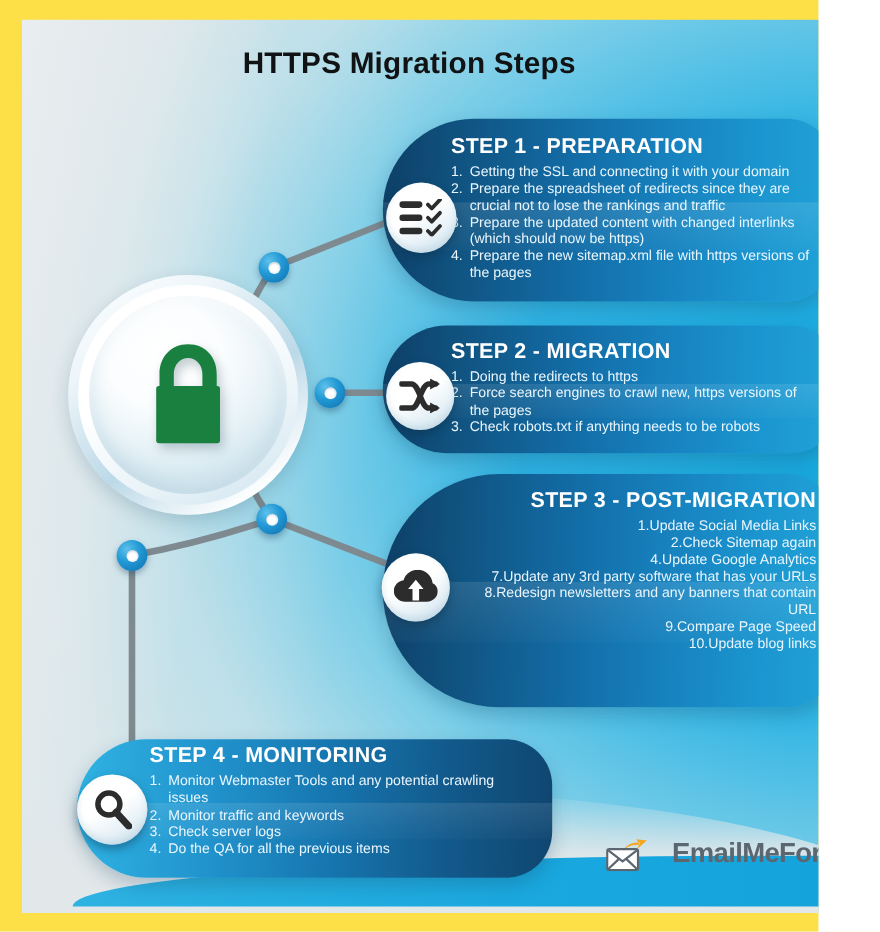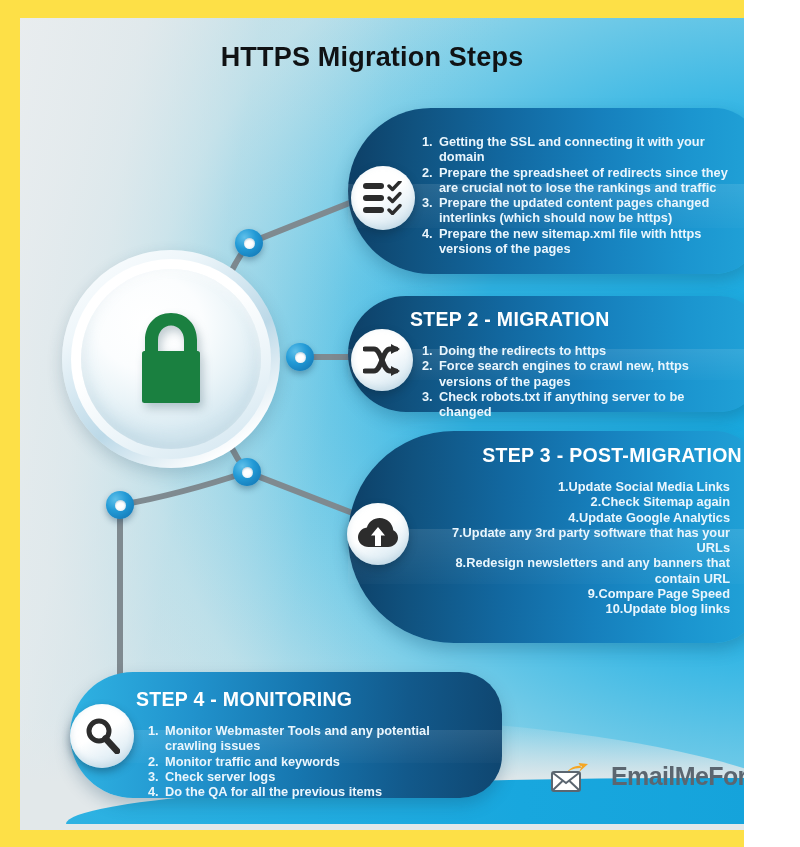--- a/index.html
+++ b/index.html
@@ -84,21 +84,21 @@
   .panel-sheen{
     position:absolute;left:0;right:0;top:46%;height:26%;
     background:linear-gradient(180deg, rgba(255,255,255,.10), rgba(255,255,255,.02));
     pointer-events:none;
   }
   .panel-body{position:relative;z-index:2;}
   .step-title{
     font-size:19.5px;font-weight:bold;letter-spacing:.3px;color:#ffffff;
     margin:0 0 3px 0;
   }
-  .step-list{margin:12px;padding:0;list-style:none;font-weight:bold;}
+  .step-list{margin:0;padding:0;list-style:none;}
   .step-list li{
     font-size:12.8px;line-height:15.3px;color:#eaf6fd;
     padding-left:17px;text-indent:-17px;margin:0;
   }
   .step-list li .num{display:inline-block;width:17px;text-indent:0;}
 
   
   .step-icon{
     position:absolute;border-radius:50%;
     background:linear-gradient(150deg,#ffffff 0%,#ffffff 46%,#e6f1f7 72%,#cbdfeb 100%);
@@ -151,24 +151,25 @@
   </div>
 
   <div class="node" style="left:235px;top:229px;"></div>
   <div class="node" style="left:286px;top:343px;"></div>
   <div class="node" style="left:233px;top:458px;"></div>
   <div class="node" style="left:106px;top:491px;"></div>
 
   <div class="panel dark" style="left:348px;top:108px;width:412px;height:166px;border-radius:83px 45px 45px 83px;">
     <div class="panel-sheen"></div>
     <div class="panel-body" style="padding:14px 18px 0 62px;">
+      <div class="step-title">STEP 1 - PREPARATION</div>
       <ul class="step-list">
         <li><span class="num">1.</span><span>Getting the SSL and connecting it with your domain</span></li>
         <li><span class="num">2.</span><span>Prepare the spreadsheet of redirects since they are crucial not to lose the rankings and traffic</span></li>
-        <li><span class="num">3.</span><span>Prepare the updated content pages changed interlinks (which should now be https)</span></li>
+        <li><span class="num">3.</span><span>Prepare the updated content with changed interlinks (which should now be https)</span></li>
         <li><span class="num">4.</span><span>Prepare the new sitemap.xml file with https versions of the pages</span></li>
       </ul>
     </div>
   </div>
   <div class="step-icon" style="left:351px;top:166px;width:64px;height:64px;">
     <svg width="40" height="34" viewBox="0 0 40 34">
       <rect x="0" y="2" width="21" height="6" rx="3" fill="#2c2c2c"></rect>
       <rect x="0" y="14" width="21" height="6" rx="3" fill="#2c2c2c"></rect>
       <rect x="0" y="26" width="21" height="6" rx="3" fill="#2c2c2c"></rect>
       <path d="M26 5 L29.5 8.5 L37 0.5" fill="none" stroke="#2c2c2c" stroke-width="3.4" stroke-linecap="round" stroke-linejoin="round"></path>
@@ -177,21 +178,21 @@
     </svg>
   </div>
 
   <div class="panel dark" style="left:348px;top:296px;width:412px;height:116px;border-radius:58px 40px 40px 58px;">
     <div class="panel-sheen"></div>
     <div class="panel-body" style="padding:12px 18px 0 62px;">
       <div class="step-title">STEP 2 - MIGRATION</div>
       <ul class="step-list">
         <li><span class="num">1.</span><span>Doing the redirects to https</span></li>
         <li><span class="num">2.</span><span>Force search engines to crawl new, https versions of the pages</span></li>
-        <li><span class="num">3.</span><span>Check robots.txt if anything server to be changed</span></li>
+        <li><span class="num">3.</span><span>Check robots.txt if anything needs to be robots</span></li>
       </ul>
     </div>
   </div>
   <div class="step-icon" style="left:351px;top:329px;width:62px;height:62px;">
     <svg width="38" height="32" viewBox="0 0 38 32">
       <path d="M2 5 L11 5 C15 5 17 11 19 16 C21 21 23 27 27 27 L33 27" fill="none" stroke="#2c2c2c" stroke-width="5" stroke-linecap="round"></path>
       <path d="M2 27 L11 27 C15 27 17 21 19 16 C21 11 23 5 27 5 L33 5" fill="none" stroke="#2c2c2c" stroke-width="5" stroke-linecap="round"></path>
       <path d="M28 0 L37 5 L28 10 Z" fill="#2c2c2c"></path>
       <path d="M28 22 L37 27 L28 32 Z" fill="#2c2c2c"></path>
     </svg>
@@ -214,21 +215,21 @@
   </div>
   <div class="step-icon" style="left:347px;top:503px;width:62px;height:62px;">
     <svg width="40" height="32" viewBox="0 0 40 32">
       <path d="M10.5 29 C4.7 29 0 24.6 0 19.2 C0 14.3 3.9 10.2 8.9 9.5 C10.4 4 15.6 0 21.7 0 C28.8 0 34.7 5.4 35.3 12.3 C38.1 13.6 40 16.4 40 19.6 C40 24.8 35.6 29 30.2 29 Z" fill="#2c2c2c"></path>
       <path d="M20 9 L27 17.5 L23 17.5 L23 28 L17 28 L17 17.5 L13 17.5 Z" fill="#ffffff"></path>
     </svg>
   </div>
 
   <div class="panel light" style="left:70px;top:672px;width:432px;height:126px;border-radius:63px 42px 42px 63px;">
     <div class="panel-sheen"></div>
-    <div class="panel-body" style="padding:16px 18px 0 66px;">
+    <div class="panel-body" style="padding:4px 18px 0 66px;">
       <div class="step-title">STEP 4 - MONITORING</div>
       <ul class="step-list">
         <li><span class="num">1.</span><span>Monitor Webmaster Tools and any potential crawling issues</span></li>
         <li><span class="num">2.</span><span>Monitor traffic and keywords</span></li>
         <li><span class="num">3.</span><span>Check server logs</span></li>
         <li><span class="num">4.</span><span>Do the QA for all the previous items</span></li>
       </ul>
     </div>
   </div>
   <div class="step-icon" style="left:70px;top:704px;width:64px;height:64px;">

